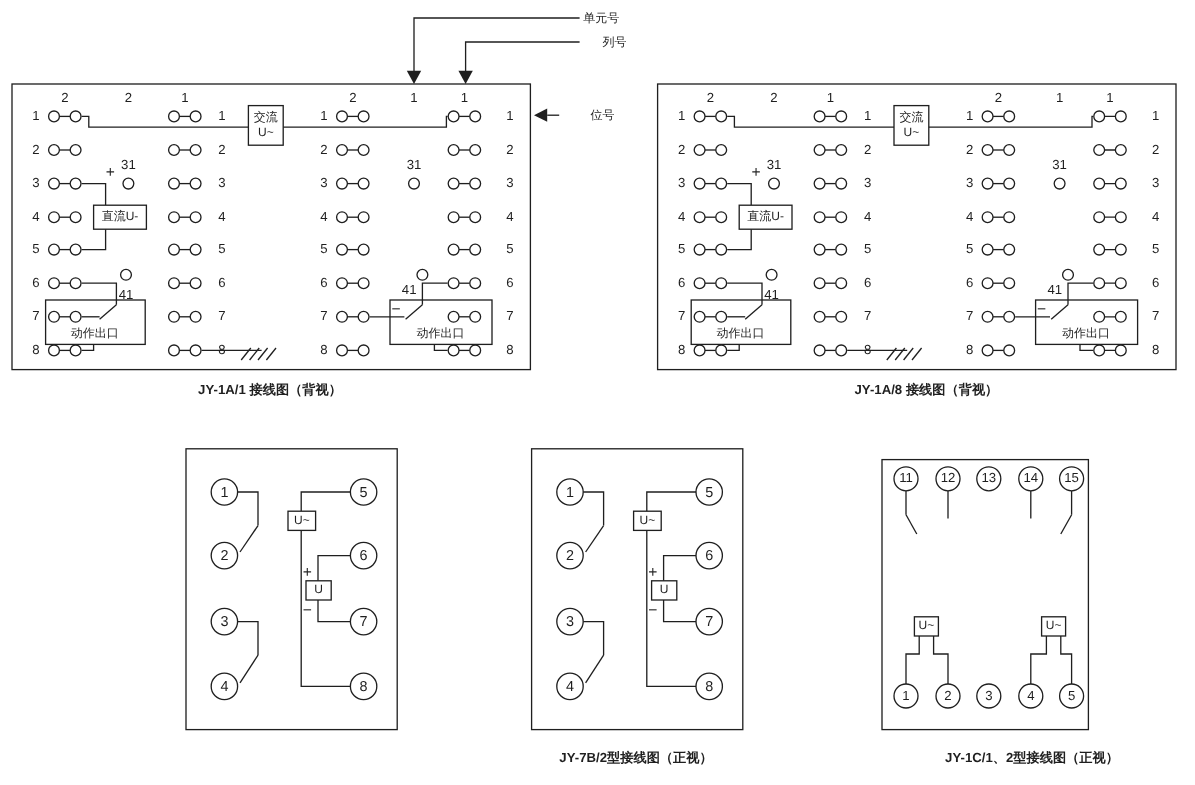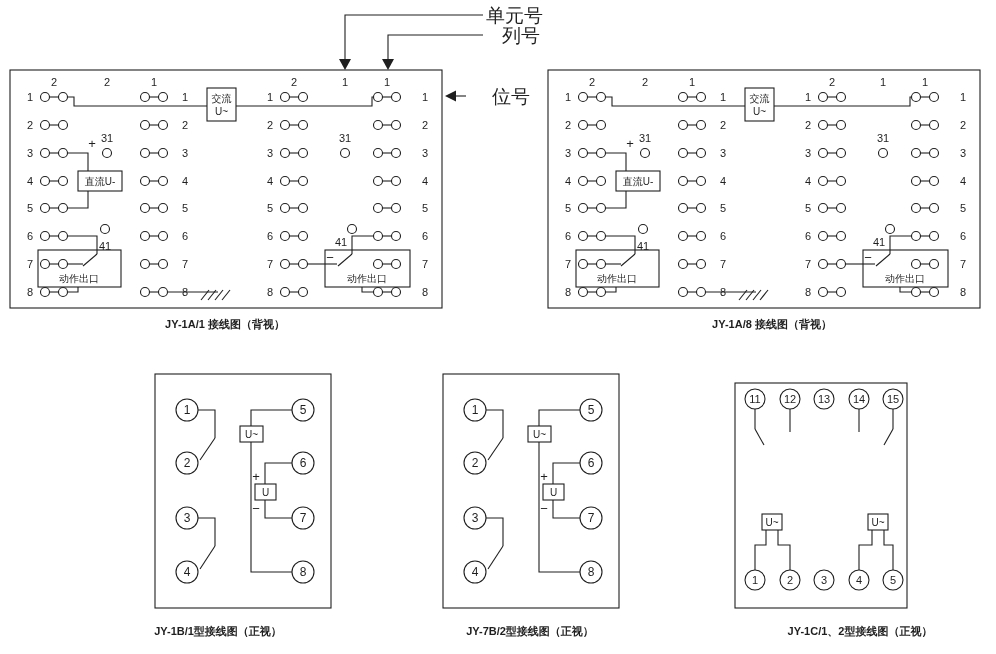--- a/index.html
+++ b/index.html
@@ -2,21 +2,21 @@
 <html><head>
 <meta charset="utf-8">
 <style>
   *{margin:0;padding:0;box-sizing:border-box}
   html,body{background:#ffffff}
   body{width:996px;height:654px;position:relative;overflow:hidden;
        font-family:"Liberation Sans","DejaVu Sans",sans-serif;color:#1f1f1f}
   .stage{position:absolute;left:0;top:0;width:996px;height:654px;background:#ffffff}
   #diagram-svg{position:absolute;left:0;top:0}
   #diagram-svg text{font-family:"Liberation Sans","DejaVu Sans",sans-serif}
-  .ann{position:absolute;font-size:19px;line-height:15px;white-space:nowrap}
+  .ann{position:absolute;font-size:10px;line-height:15px;white-space:nowrap}
   .cap{position:absolute;font-size:11px;font-weight:700;text-align:center;white-space:nowrap;width:300px}
 </style>
 </head>
 <body>
 
 <div class="stage">
   <svg id="diagram-svg" width="996" height="654" viewBox="0 0 996 654">
       <polyline points="483,15 345,15 345,60" fill="none" stroke="#1f1f1f" stroke-width="1.1"></polyline>
       <polygon points="339,59 351,59 345,70" fill="#1f1f1f"></polygon>
       <polyline points="483,35 388,35 388,60" fill="none" stroke="#1f1f1f" stroke-width="1.1"></polyline>
@@ -461,16 +461,15 @@
       <circle cx="893" cy="580" r="10" fill="#ffffff" stroke="#1f1f1f" stroke-width="1.1"></circle>
       <text x="893" y="580" font-size="11" text-anchor="middle" dominant-baseline="central" fill="#1f1f1f">5</text>
     </svg>
 
   <div class="ann" style="left:486px;top:8px">单元号</div>
   <div class="ann" style="left:502px;top:28px">列号</div>
   <div class="ann" style="left:492px;top:89px">位号</div>
 
   <div class="cap" style="left:75px;top:317px">JY-1A/1 接线图（背视）</div>
   <div class="cap" style="left:622px;top:317px">JY-1A/8 接线图（背视）</div>
-  <div class="cap" style="left:68px;top:624px">JY-1B/1型接线图（正视）</div>
   <div class="cap" style="left:380px;top:624px">JY-7B/2型接线图（正视）</div>
   <div class="cap" style="left:710px;top:624px">JY-1C/1、2型接线图（正视）</div>
 </div>
 
 </body></html>

